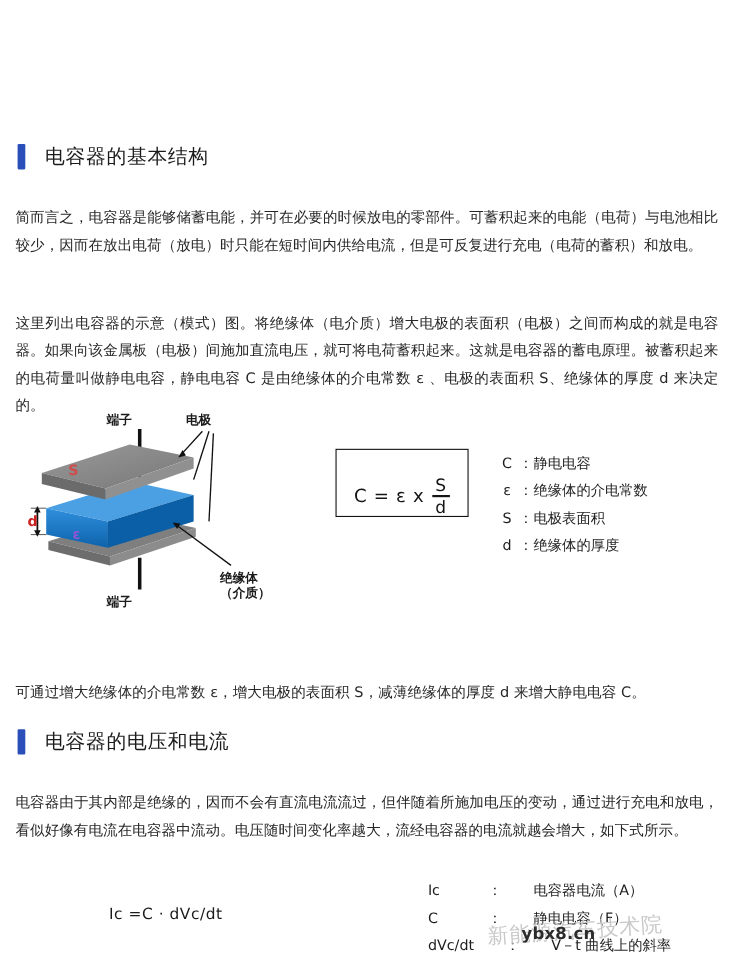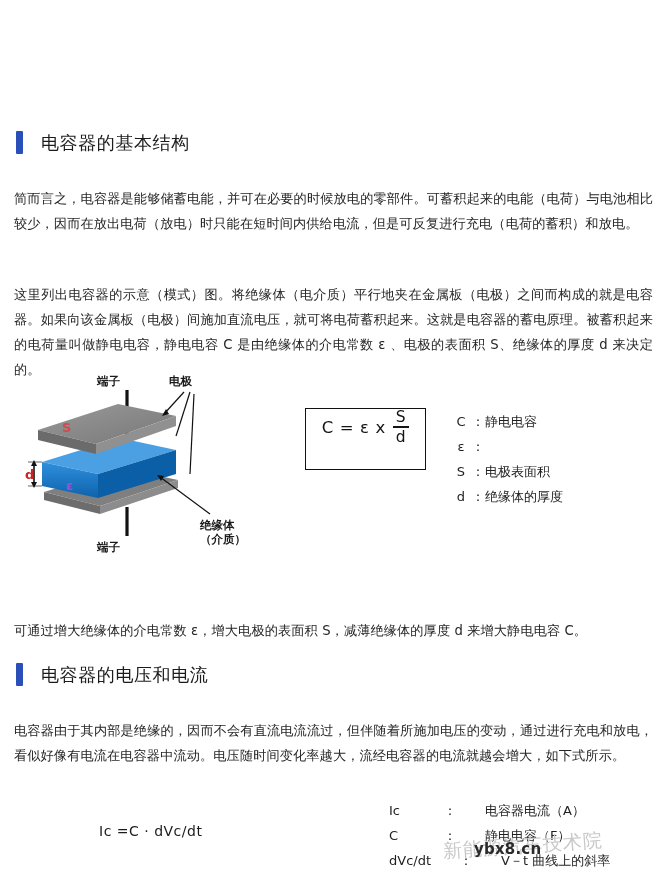--- a/index.html
+++ b/index.html
@@ -69,21 +69,21 @@
 
   .formula-box {
     position: absolute;
     left: 291px;
     top: 34px;
     width: 121px;
     height: 62px;
     border: 1.4px solid #111;
     box-sizing: border-box;
     display: flex;
-    align-items: flex-start;
+    align-items: flex-end;
     justify-content: center;
   }
   .formula-inline {
     display: flex;
     align-items: center;
     font-size: 16.5px;
     color: #141414;
     letter-spacing: 0.6px;
     gap: 4px;
   }
@@ -208,21 +208,21 @@
 <div class="page">
 
 
   <div class="heading h-basic">
     <span class="accent-bar"></span>
     <span class="h-text">电容器的基本结构</span>
   </div>
 
   <p class="para p-basic">简而言之，电容器是能够储蓄电能，并可在必要的时候放电的零部件。可蓄积起来的电能（电荷）与电池相比较少，因而在放出电荷（放电）时只能在短时间内供给电流，但是可反复进行充电（电荷的蓄积）和放电。</p>
 
-  <p class="para p-diagram-intro">这里列出电容器的示意（模式）图。将绝缘体（电介质）平行地夹在金属板（电极）之间而构成的就是电容器。如果向该金属板（电极）间施加直流电压，就可将电荷蓄积起来。这就是电容器的蓄电原理。被蓄积起来的电荷量叫做静电电容，静电电容 C 是由绝缘体的介电常数 ε 、电极的表面积 S、绝缘体的厚度 d 来决定的。</p>
+  <p class="para p-diagram-intro">这里列出电容器的示意（模式）图。将绝缘体（电介质）增大电极的表面积（电极）之间而构成的就是电容器。如果向该金属板（电极）间施加直流电压，就可将电荷蓄积起来。这就是电容器的蓄电原理。被蓄积起来的电荷量叫做静电电容，静电电容 C 是由绝缘体的介电常数 ε 、电极的表面积 S、绝缘体的厚度 d 来决定的。</p>
 
   <div class="figure">
 
     <svg class="fig-svg" width="290" height="195" viewBox="0 0 290 195">
       <defs>
         <linearGradient id="grayTop" x1="0" y1="0" x2="1" y2="1">
           <stop offset="0%" stop-color="#9a9a9a"></stop>
           <stop offset="100%" stop-color="#777777"></stop>
         </linearGradient>
         <linearGradient id="blueFront" x1="0" y1="0" x2="0" y2="1">
@@ -283,20 +283,21 @@
 
     <div class="legend">
       <div class="legend-row">
         <span class="sym">C</span>
         <span class="colon">：</span>
         <span class="desc">静电电容</span>
       </div>
       <div class="legend-row">
         <span class="sym">ε</span>
         <span class="colon">：</span>
+        <span class="desc">绝缘体的介电常数</span>
       </div>
       <div class="legend-row">
         <span class="sym">S</span>
         <span class="colon">：</span>
         <span class="desc">电极表面积</span>
       </div>
       <div class="legend-row">
         <span class="sym">d</span>
         <span class="colon">：</span>
         <span class="desc">绝缘体的厚度</span>

